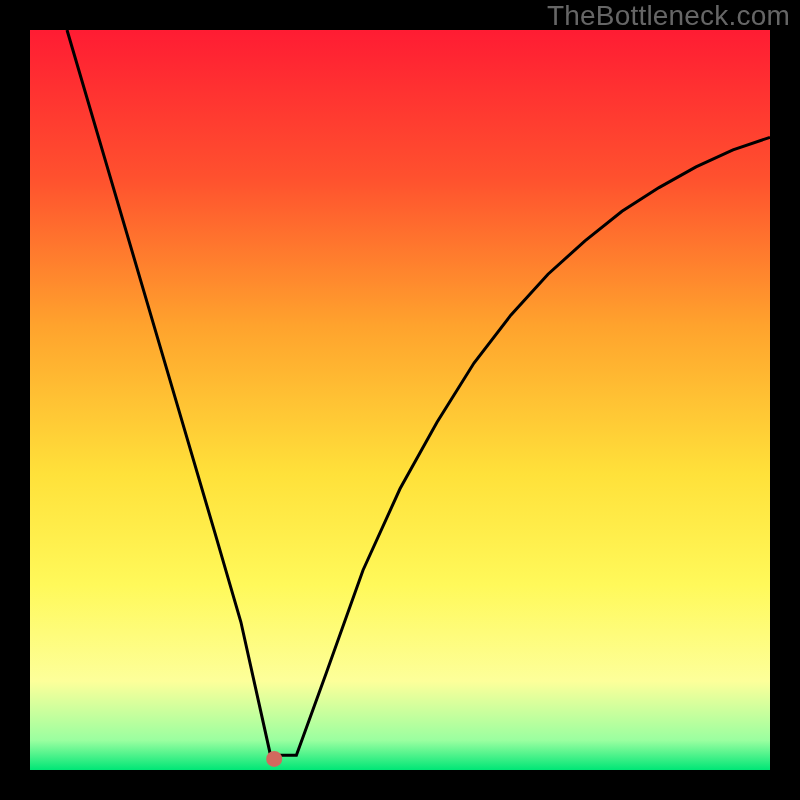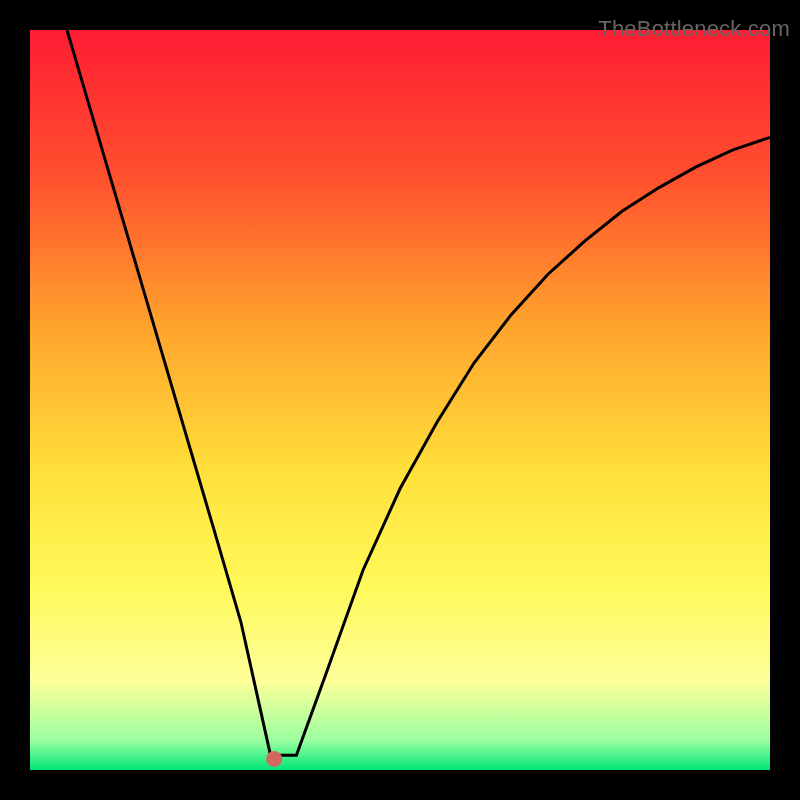--- a/index.html
+++ b/index.html
@@ -12,24 +12,24 @@
     overflow: hidden;
   }
   .frame {
     position: relative;
     width: 800px;
     height: 800px;
     background: #000;
   }
   .watermark {
     position: absolute;
-    top: 16px;
+    top: 0;
     right: 10px;
     color: #666;
-    font-size: 22px;
+    font-size: 28px;
     font-weight: 500;
     letter-spacing: 0.2px;
     user-select: none;
   }
   svg.plot {
     position: absolute;
     left: 0;
     top: 0;
   }
 </style>

